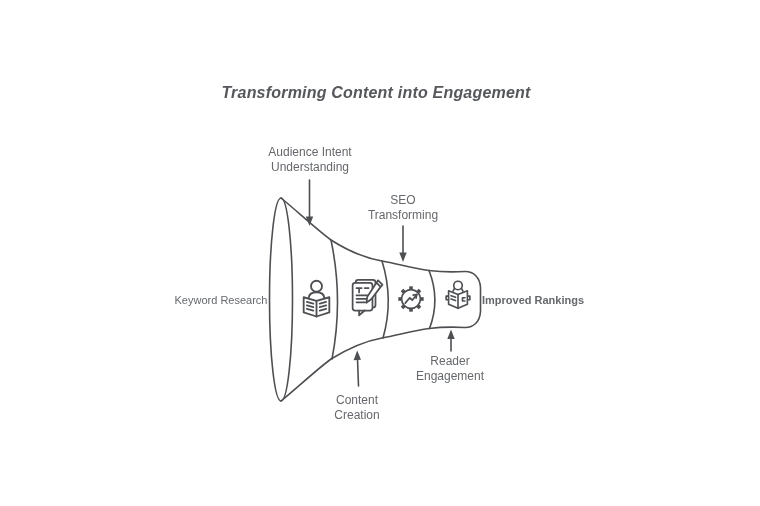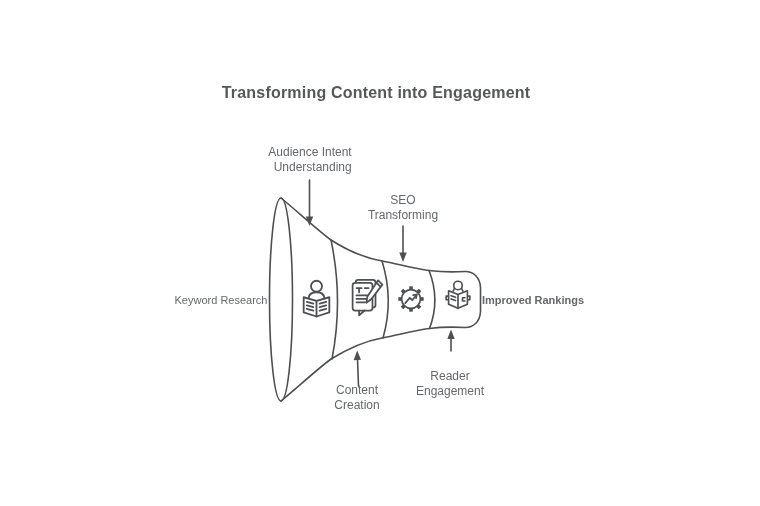--- a/index.html
+++ b/index.html
@@ -4,21 +4,21 @@
 <style>
   html,body{margin:0;padding:0;}
   body{
     width:760px;height:506px;background:var(--background,#ffffff);
     font-family:"Liberation Sans",sans-serif;
     -webkit-font-smoothing:antialiased;
   }
   .canvas{position:relative;width:760px;height:506px;overflow:hidden;background:var(--background,#ffffff);}
   .page-title{
     position:absolute;left:96px;top:84px;width:560px;text-align:center;
-    font-size:16px;font-weight:bold;color:var(--title-text,#55575b);letter-spacing:.2px;
+    font-size:16px;font-weight:bold;color:var(--title-text,#55575b);letter-spacing:.2px;font-style:italic;
   }
   .callout{
     position:absolute;transform:translateX(-50%);text-align:center;
     font-size:12px;line-height:15px;color:var(--label-text,#65686c);white-space:pre-line;
   }
   .side-label{
     position:absolute;transform:translate(-50%,-50%);
     font-size:11px;color:var(--label-text,#65686c);white-space:nowrap;text-align:right;
   }
   .diagram-svg,.stage-icon{position:absolute;}
@@ -111,25 +111,25 @@
     <circle cx="22" cy="7.5" r="5.2"></circle>
     <path d="M 17.5,11.5 L 16,14.5 M 26.5,11.5 L 28,14.5"></path>
     <rect x="7.5" y="20.5" width="3.5" height="4.5" fill="#ffffff"></rect>
     <rect x="33" y="20.5" width="3.5" height="4.5" fill="#ffffff"></rect>
     <path d="M 22,18.5 L 10.5,14 L 10.5,30.5 L 22,35.5 L 33.5,30.5 L 33.5,14 Z" fill="#ffffff"></path>
     <path d="M 22,18.5 L 22,35.5"></path>
     <path d="M 13.5,20 L 19,22 M 13.5,24 L 19,26"></path>
     <path d="M 30.5,22.5 L 27.5,22.5 L 27.5,26.5 L 30.5,26.5"></path>
   </svg>
 
-  <div class="callout" style="left:310px;top:145px;text-align:right;">Audience Intent
+  <div class="callout" style="left:310px;top:145px;">Audience Intent
 Understanding</div>
   <div class="callout" style="left:403px;top:193px;">SEO
 Transforming</div>
-  <div class="callout" style="left:450px;top:354px;margin-top:15px;">Reader
+  <div class="callout" style="left:450px;top:354px;">Reader
 Engagement</div>
-  <div class="callout" style="left:357px;top:383px;">Content
+  <div class="callout" style="left:357px;top:393px;">Content
 Creation</div>
 
   <div class="side-label" style="left:221px;top:300px;">Keyword Research</div>
   <div class="side-label" style="left:533px;top:300px;font-weight:bold;">Improved Rankings</div>
 
 </div>
 
 </body></html>

